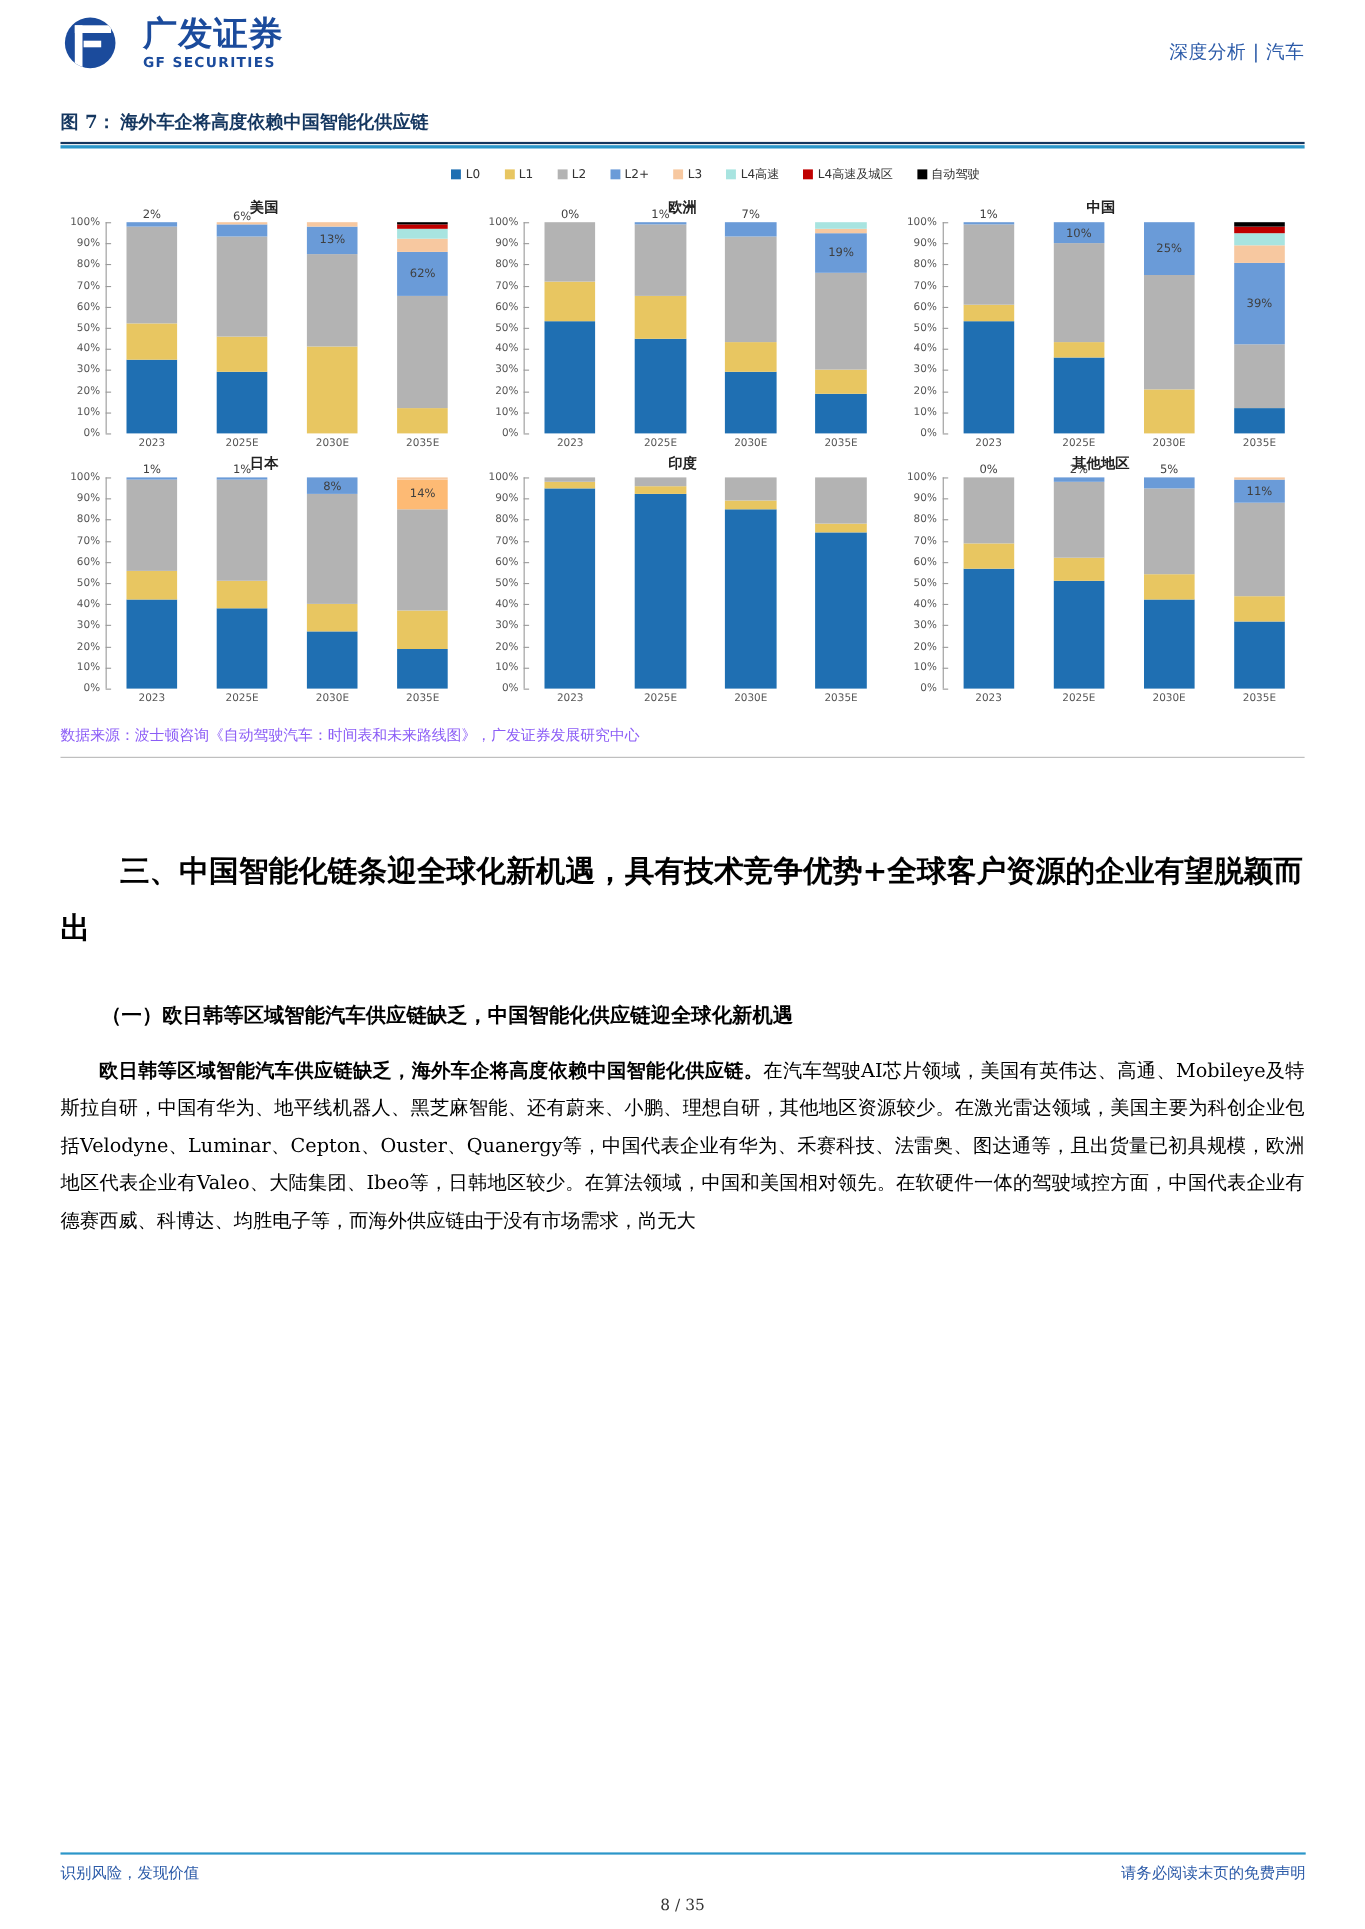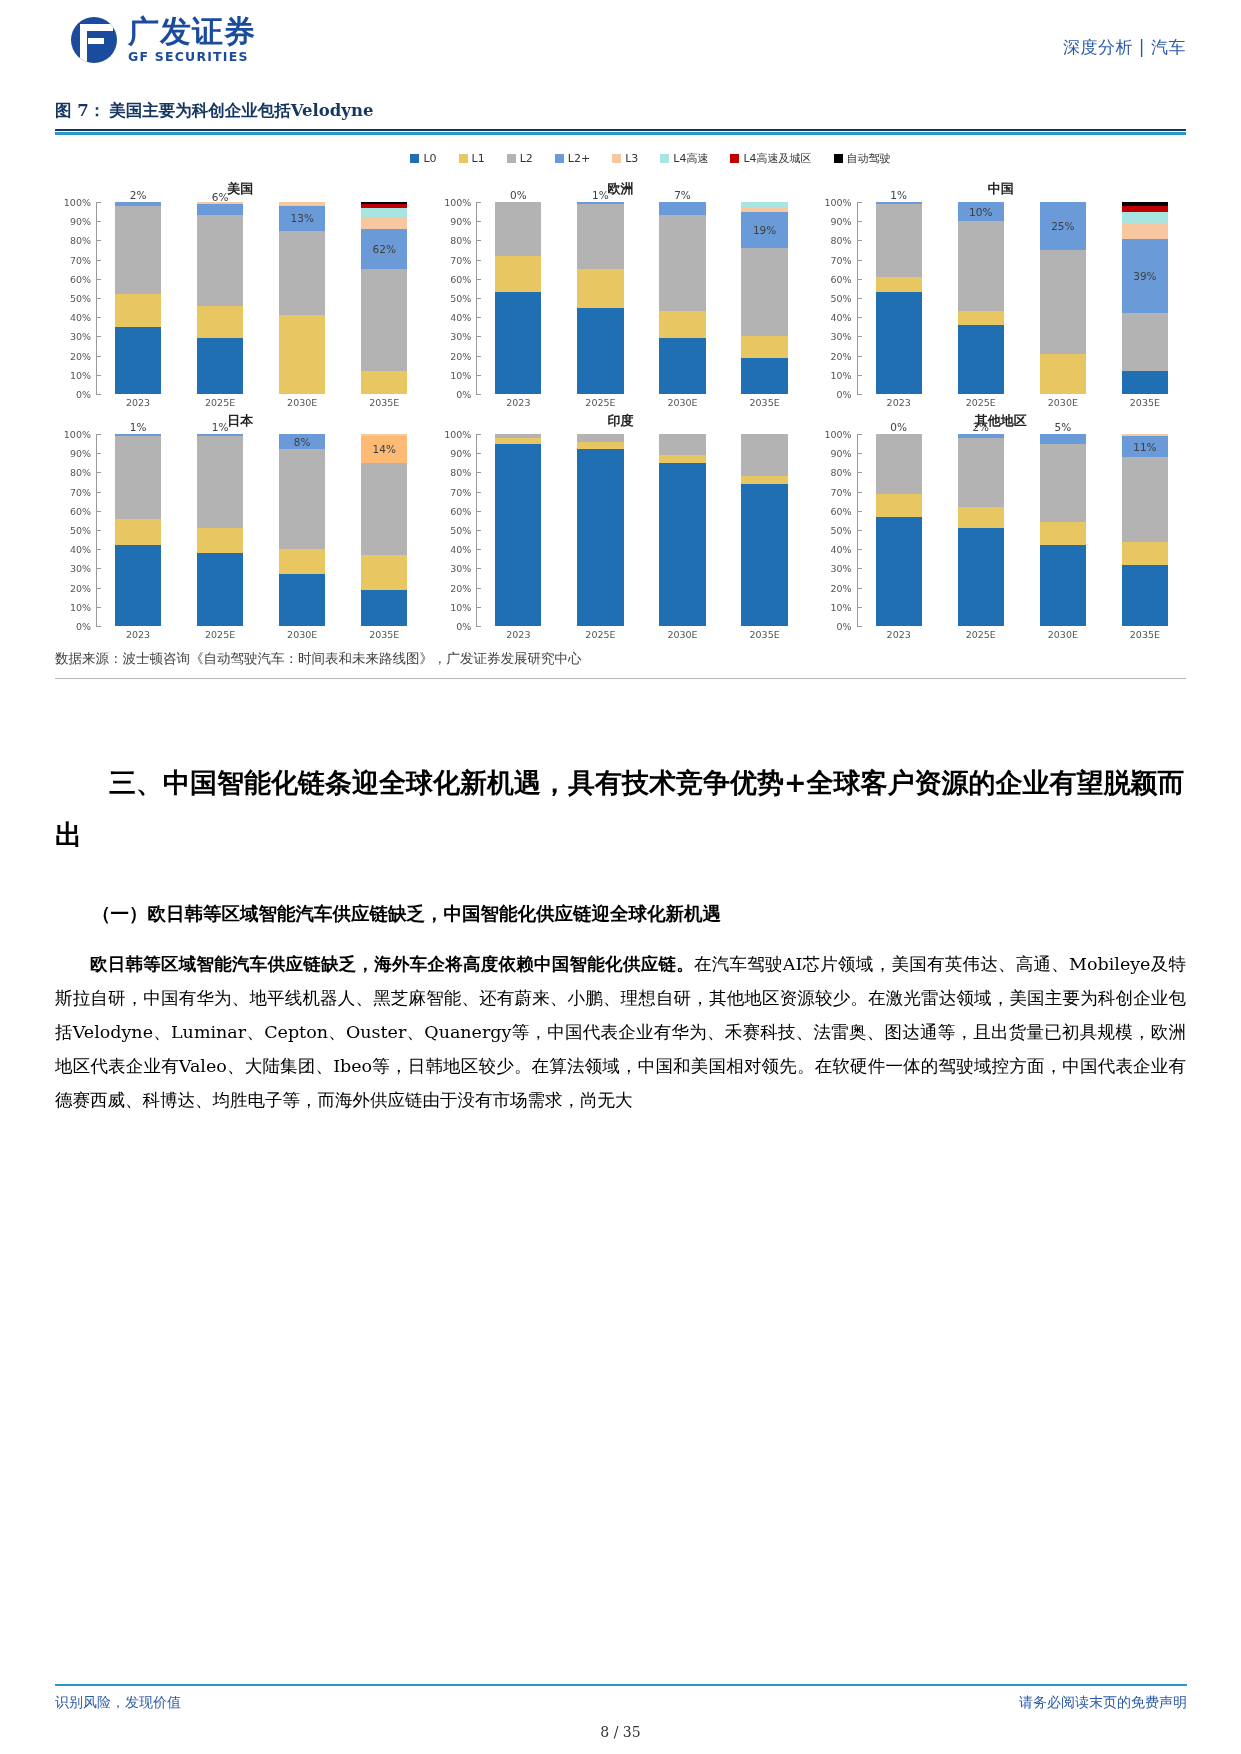--- a/index.html
+++ b/index.html
@@ -9,21 +9,21 @@
     background:#ffffff;
     font-family:"DejaVu Sans","Liberation Sans",sans-serif;
     position:relative;
     overflow:hidden;
   }
 
   
   .page { position:relative; width:1241px; height:1754px; padding:0 55px; }
 
   .header { position:relative; height:78px; padding-top:14px; }
-  .logo-wrap { position:absolute; left:16px; top:16px; display:flex; align-items:center; gap:11px; }
+  .logo-wrap { position:absolute; left:4px; top:16px; display:flex; gap:25px; }
   .logo-mark {
     width:46px; height:46px; border-radius:50%;
     background:#1b4b9c; position:relative; overflow:hidden;
     display:inline-block;
   }
   .logo-mark::before{
     content:""; position:absolute; left:9px; top:7px; width:26px; height:32px;
     border-left:7px solid #ffffff; border-top:7px solid #ffffff;
   }
   .logo-mark::after{
@@ -125,21 +125,21 @@
     top:-1px; transform:translate(-50%,-100%);
   }
   .xaxis {
     display:flex; justify-content:space-around;
     margin-left:42px; margin-top:3px;
   }
   .xaxis span { width:22%; text-align:center; font-size:9.5px; color:#555; }
 
   .source {
     font-family:"DejaVu Serif","Liberation Serif",serif;
-    font-size:13.5px; color:#404040; margin-top:10px; padding-bottom:4px;
+    font-size:13.5px; color:#8b5cf6; margin-top:20px; padding-bottom:4px;
   }
 
   
   .h2 {
     margin-top:78px;
     font-family:"DejaVu Serif","Liberation Serif",serif;
     font-size:27px; font-weight:bold; color:#000;
     line-height:52px; text-indent:2em;
   }
   .h3 {
@@ -184,21 +184,21 @@
         <span class="logo-cn">广发证券</span>
         <span class="logo-en">GF SECURITIES</span>
       </span>
     </div>
     <div class="header-right">深度分析 | 汽车</div>
   </div>
   <div class="header-rule"></div>
 
 
   <div class="fig-caption">
-    <span class="num">图 7：</span><span>美国主要为科创企业包括Velodyne</span>
+    <span class="num">图 7：</span><span>海外车企将高度依赖中国智能化供应链</span>
   </div>
 
   <div class="fig-box">
     <div class="legend" id="legend">
         <span class="legend-item">
           <span class="legend-swatch" style="background: rgb(31, 111, 178);"></span>
           <span>L0</span>
         </span>
         <span class="legend-item">
           <span class="legend-swatch" style="background: rgb(232, 198, 97);"></span>

